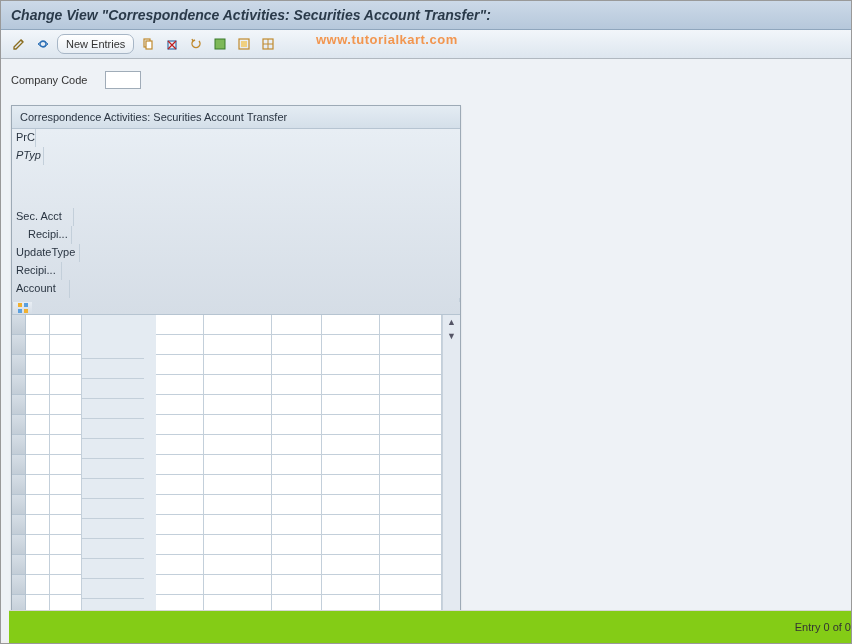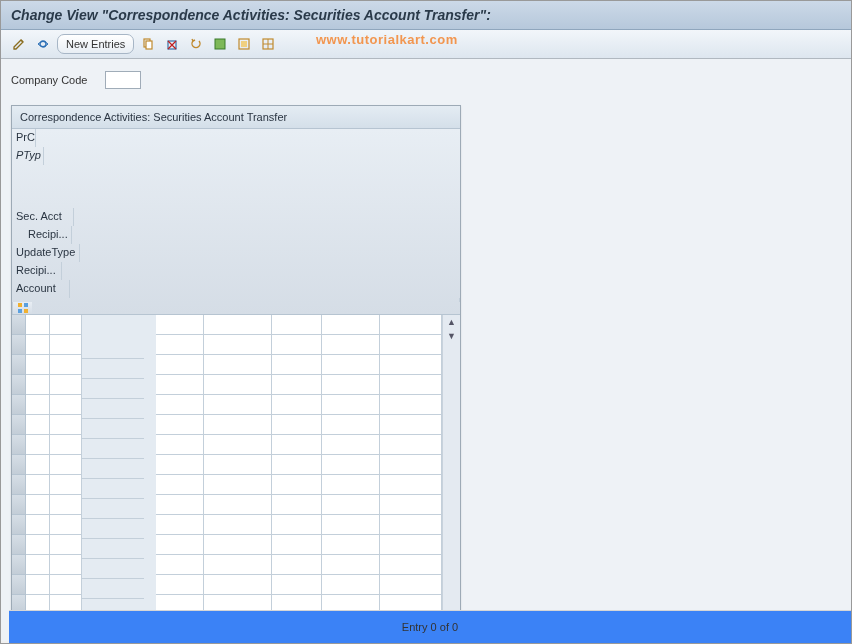--- a/index.html
+++ b/index.html
@@ -172,24 +172,24 @@
       gap:2px;padding-right:2px;
     }
     .hscroll-row .arrow {
       width:14px;height:14px;font-size:9px;color:#556;
       display:flex;align-items:center;justify-content:center;
       cursor:pointer;
     }
     .footer-status {
       position:absolute;
       left:8px;right:0;bottom:0;
-      text-align:center;
+      text-align:right;
       padding:10px 0;
       font-size:11px;color:#333;
-      background:#3b82f6;
+      background:#84cc16;
       border-top:1px solid #d6d6d6;
     }
     .config-icon {
       width:12px;height:12px;
       display:inline-block;
     }
   </style>
 </head>
 <body>
 

